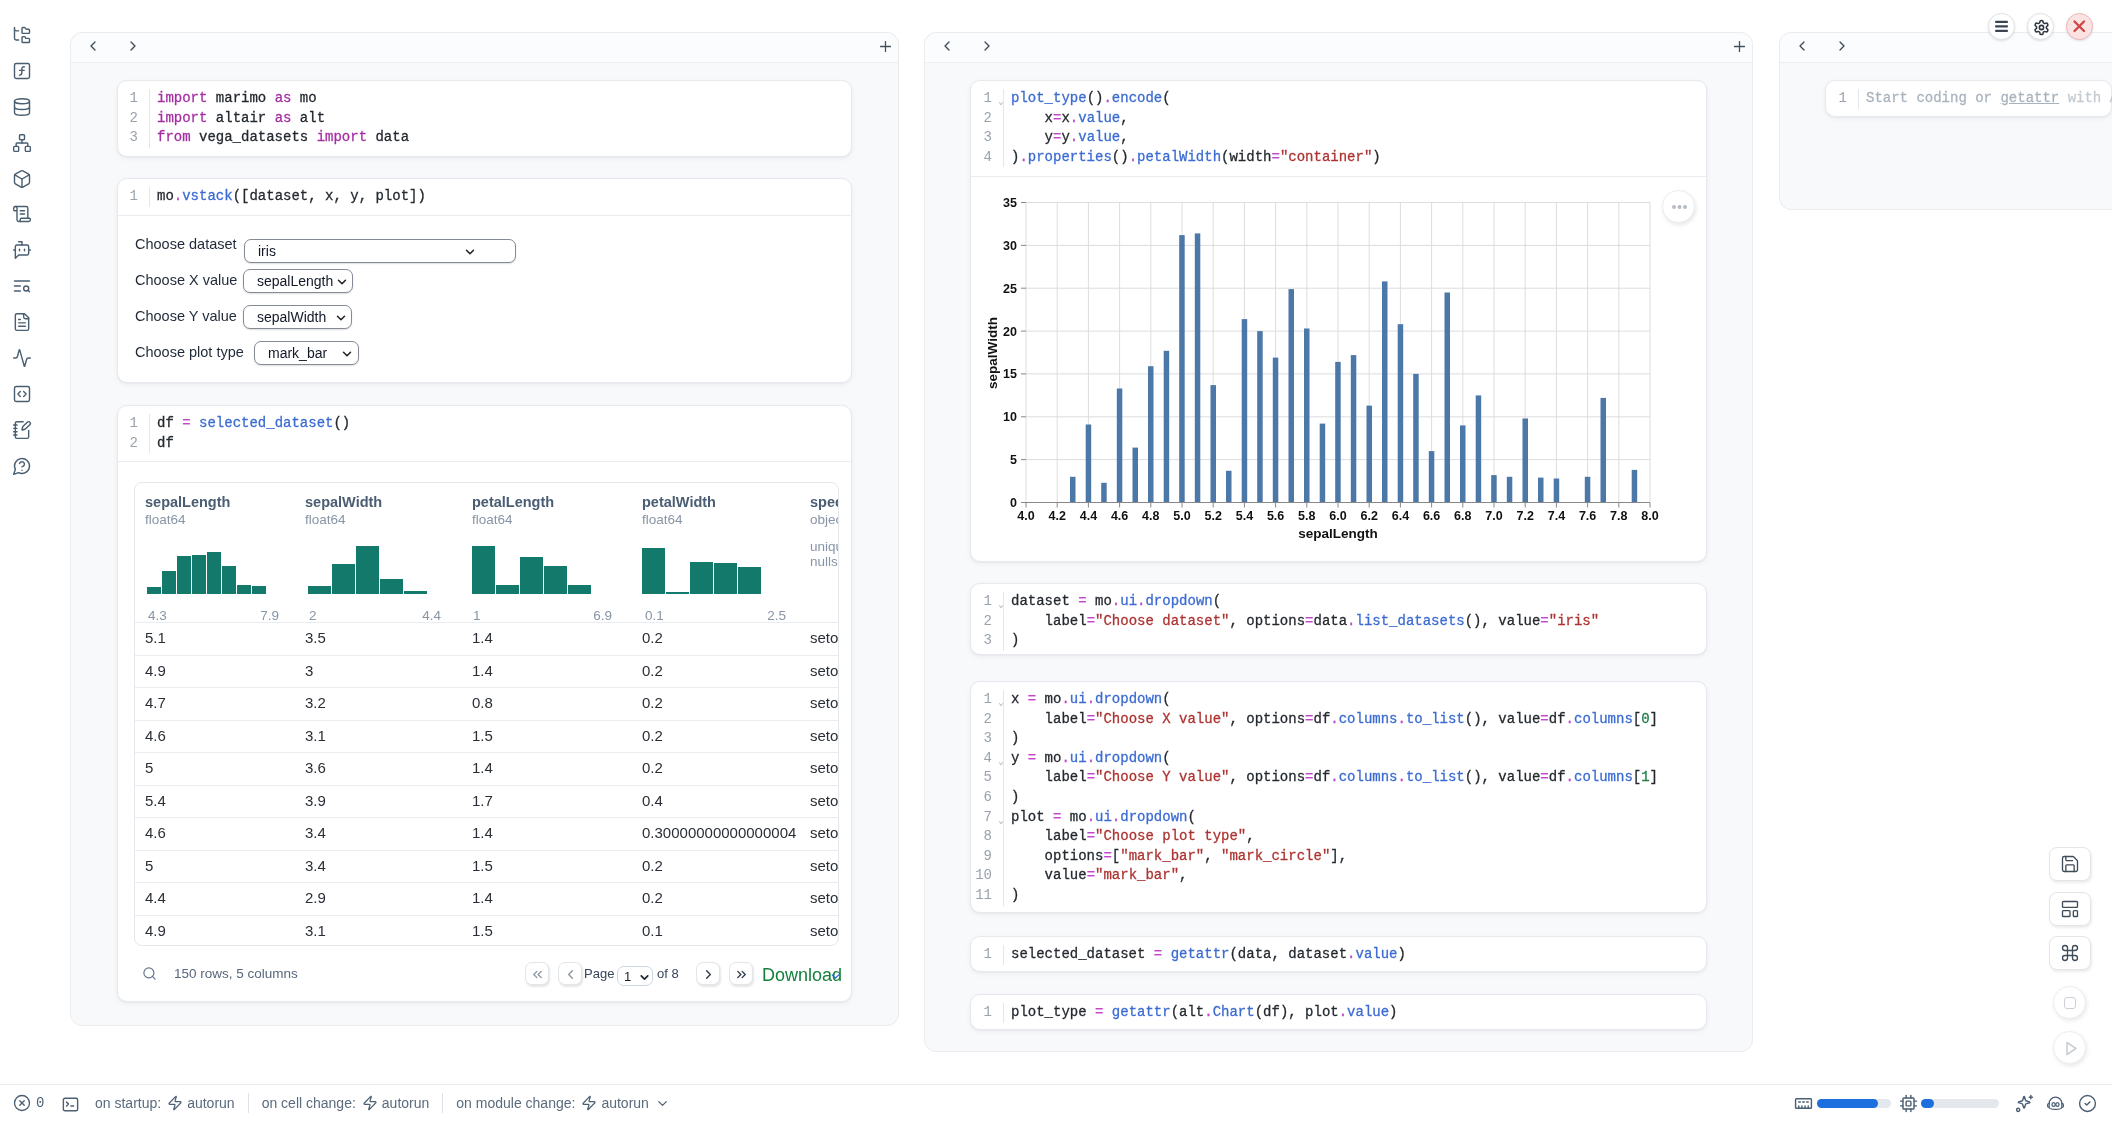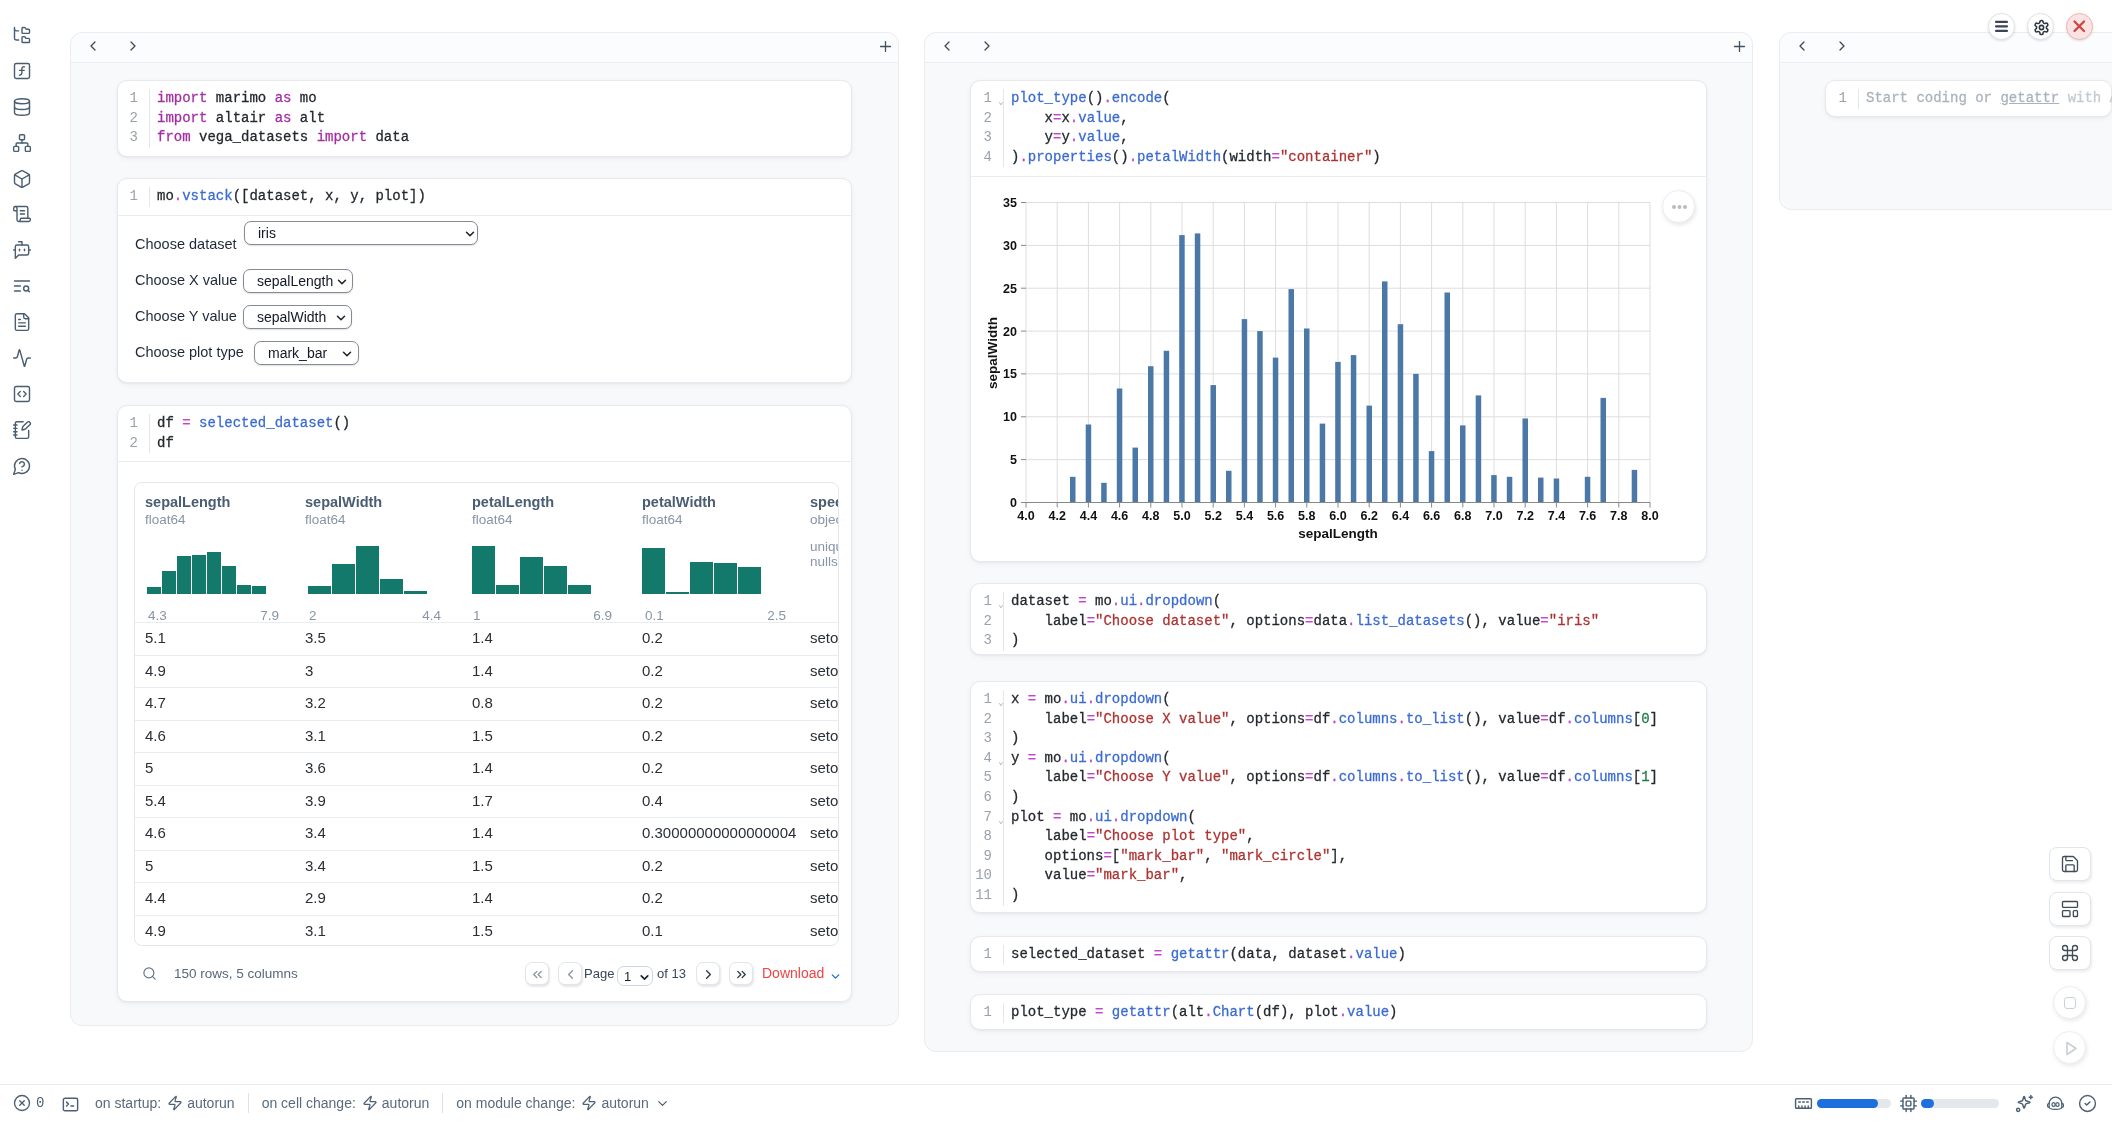--- a/index.html
+++ b/index.html
@@ -168,21 +168,21 @@
   </div>
 <div class="cell" style="left:117px;top:178px;width:735px;height:205px">
     <div style="padding-top:8.0px">
       <div class="code">
         <div class="gut">1</div>
         <div class="src">mo<span class="o">.</span><span class="f">vstack</span>([dataset, x, y, plot])</div>
       </div>
     </div>
     <div class="sep" style="top:35.5px"></div>
     <div class="lbl" style="left:17px;top:57px">Choose dataset</div>
-    <div class="sel" style="left:126px;top:42px;width:234px">
+    <div class="sel" style="left:126px;top:60px;width:272px">
       <span style="left:13px">iris</span>
       <svg style="left:218px" width="14" height="14" viewBox="0 0 24 24" fill="none" stroke="#222" stroke-width="2.6" stroke-linecap="round" stroke-linejoin="round">
         <path d="m6 9 6 6 6-6"></path>
       </svg>
     </div>
     <div class="lbl" style="left:17px;top:93px">Choose X value</div>
     <div class="sel" style="left:125px;top:90px;width:110px">
       <span style="left:13px">sepalLength</span>
       <svg style="left:91px" width="14" height="14" viewBox="0 0 24 24" fill="none" stroke="#222" stroke-width="2.6" stroke-linecap="round" stroke-linejoin="round">
         <path d="m6 9 6 6 6-6"></path>
@@ -344,33 +344,33 @@
         <path d="m15 18-6-6 6-6"></path>
       </svg>
     </div>
     <div class="abs" style="left:466px;top:560px;font-size:13px;color:#38465a">Page</div>
     <div class="abs" style="left:499px;top:560px;width:36px;height:20px;border:1px solid #ccd6e3;border-radius:7px;background:#fff">
       <span style="position:absolute;left:6px;top:2px;font-size:13px;color:#18202b">1</span>
       <svg style="position:absolute;left:20px;top:4px" width="13" height="13" viewBox="0 0 24 24" fill="none" stroke="#1c2633" stroke-width="3.2" stroke-linecap="round" stroke-linejoin="round">
         <path d="m6 9 6 6 6-6"></path>
       </svg>
     </div>
-    <div class="abs" style="left:539px;top:560px;font-size:13px;color:#38465a">of 13</div>
+    <div class="abs" style="left:539px;top:560px;font-size:13px;color:#38465a">of 8</div>
     <div class="btn24" style="left:578px;top:556px">
       <svg width="15" height="15" viewBox="0 0 24 24" fill="none" stroke="#2f3b49" stroke-width="2.2" stroke-linecap="round" stroke-linejoin="round" xmlns="http://www.w3.org/2000/svg">
         <path d="m9 18 6-6-6-6"></path>
       </svg>
     </div>
     <div class="btn24" style="left:611px;top:556px">
       <svg width="15" height="15" viewBox="0 0 24 24" fill="none" stroke="#2f3b49" stroke-width="2.2" stroke-linecap="round" stroke-linejoin="round" xmlns="http://www.w3.org/2000/svg">
         <path d="m6 17 5-5-5-5"></path>
         <path d="m13 17 5-5-5-5"></path>
       </svg>
     </div>
-    <div class="abs" style="left:644px;top:559px;font-size:14px;color:#ef4444">Download</div>
+    <div class="abs" style="left:644px;top:559px;font-size:18px;color:#15803d">Download</div>
     <div class="abs" style="left:711px;top:563px"><svg width="13" height="13" viewBox="0 0 24 24" fill="none" stroke="#1a6fd4" stroke-width="2.4" stroke-linecap="round" stroke-linejoin="round" xmlns="http://www.w3.org/2000/svg">
         <path d="m6 9 6 6 6-6"></path>
       </svg></div>
   </div>
 <div class="cell" style="left:970px;top:80px;width:737px;height:482px">
     <div style="padding-top:8.0px">
       <div class="code">
         <div class="gut gut2">1<span class="fold" style="top:4px">⌄</span></div>
         <div class="src"><span class="f">plot_type</span>()<span class="o">.</span><span class="f">encode</span>(</div>
       </div>

